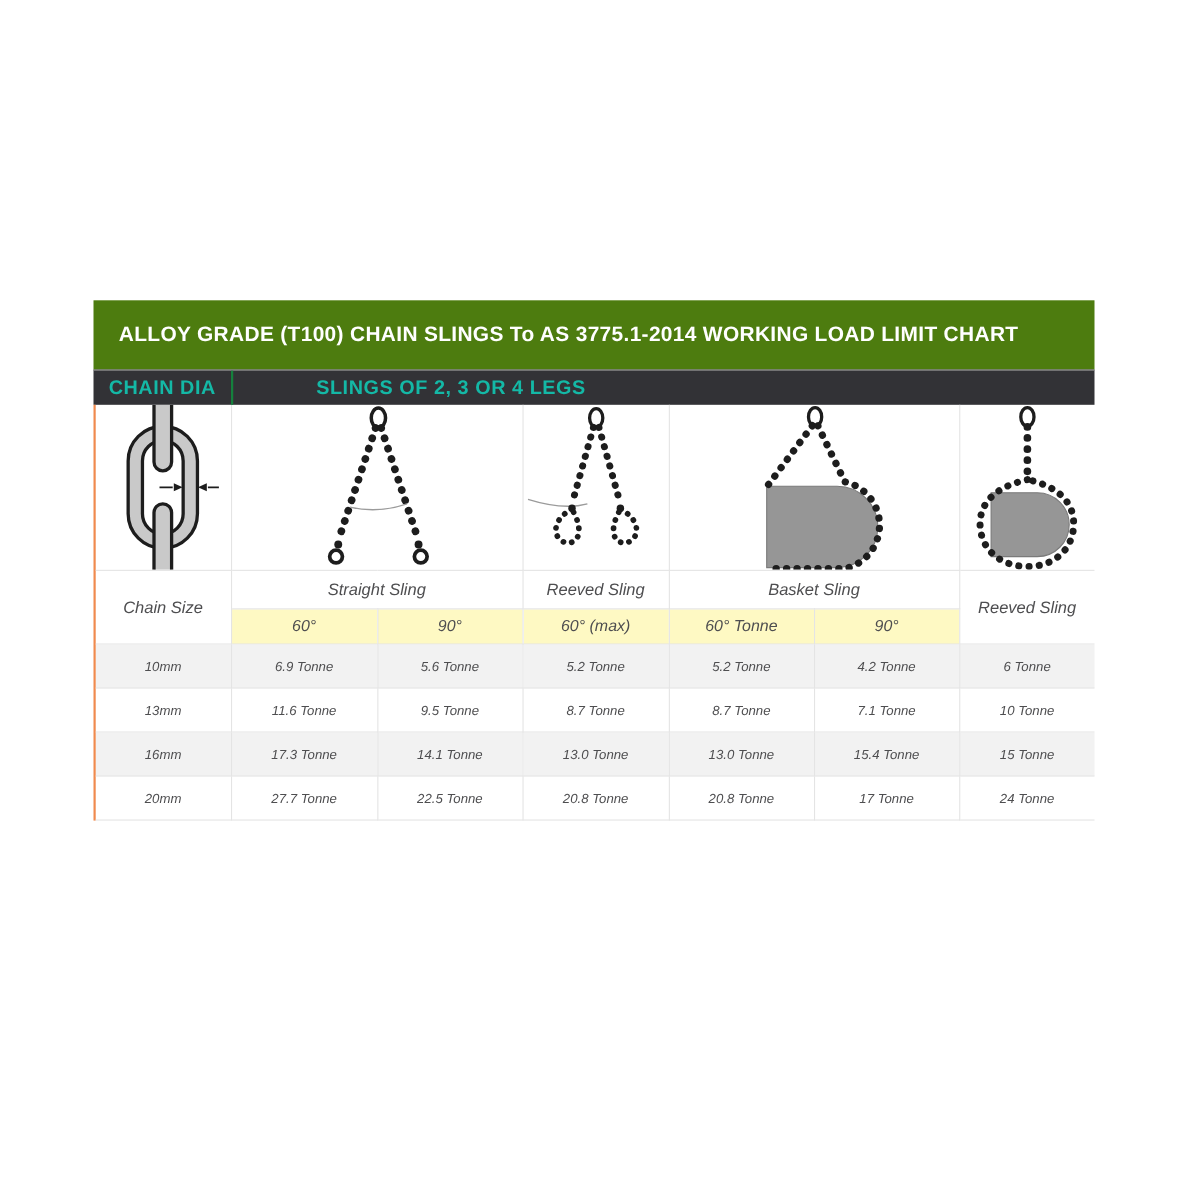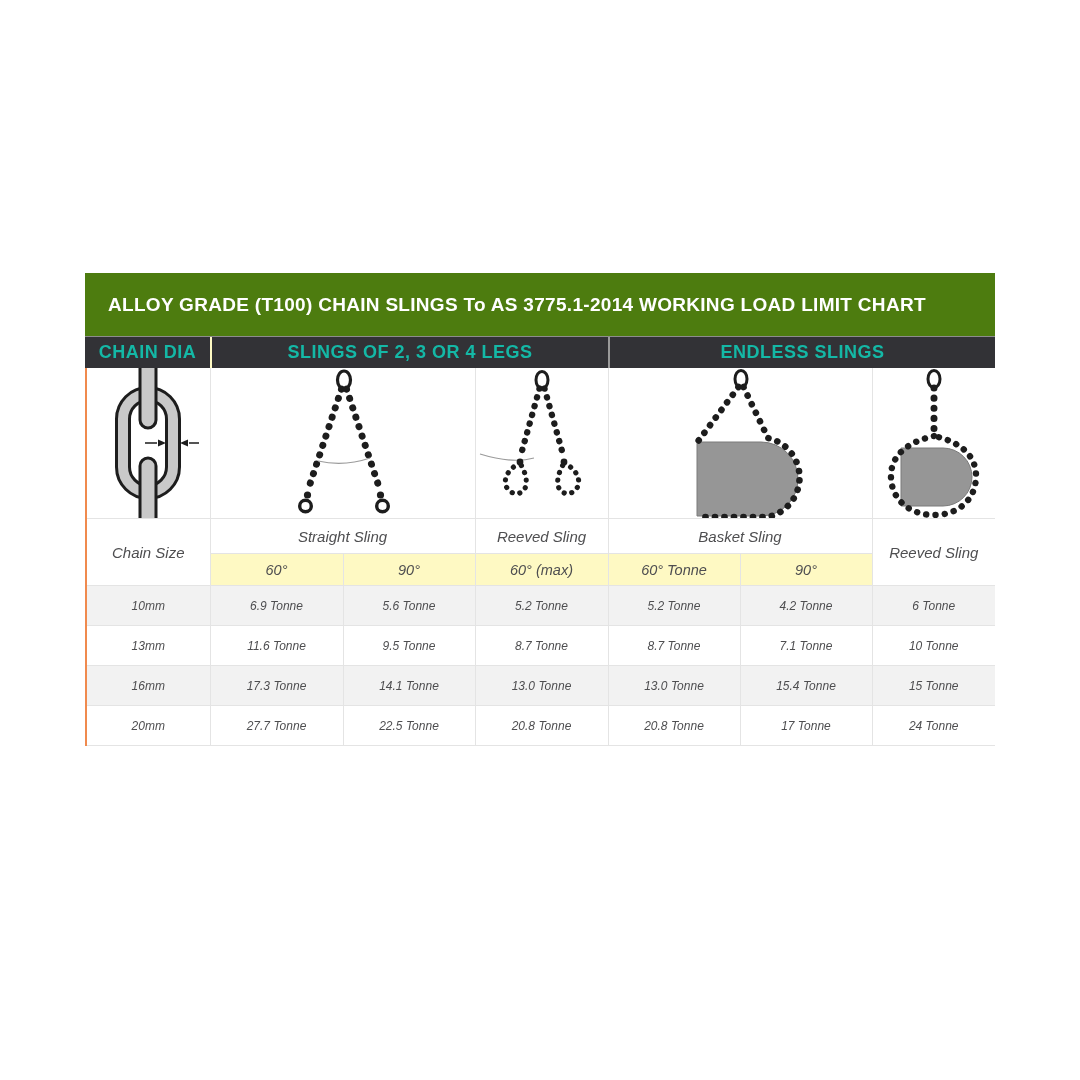--- a/index.html
+++ b/index.html
@@ -6,21 +6,21 @@
   body{
     width:1080px;height:1080px;position:relative;overflow:hidden;
     background:#ffffff;font-family:"Liberation Sans", sans-serif;
   }
   .sheet{position:absolute;left:85px;top:273px;width:910px;}
   .title-bar{height:63px;background:#4d7c0f;display:flex;align-items:center;}
   .title-bar .title{color:#ffffff;font-weight:700;font-size:19px;letter-spacing:.3px;padding-left:23px;white-space:nowrap;}
   .band-row{display:flex;height:32px;background:#323236;border-top:1px solid #8d8d8d;box-sizing:border-box;}
   .band{display:flex;align-items:center;justify-content:center;color:#14b8a6;font-weight:700;font-size:18px;letter-spacing:.5px;box-sizing:border-box;}
   .band-1{width:125px;}
-  .band-2{width:398px;border-left:2px solid #fef9c3;}
+  .band-2{width:398px;border-left:2px solid #15803d;}
   .band-3{width:387px;border-left:2px solid #9a9a9a;}
   .body-wrap{border-left:2px solid #f08a4e;width:908px;}
   table.grid{border-collapse:collapse;table-layout:fixed;width:908px;}
   table.grid td{border:1px solid #e4e4e4;text-align:center;vertical-align:middle;color:#4e4e50;padding:0;overflow:hidden;font-style:italic;}
   table.grid td:first-child{border-left:none;}
   table.grid td:last-child{border-right:none;}
   tr.illus-row td{height:150px;background:#ffffff;border-top:none;}
   tr.illus-row svg{display:block;margin:0 auto;}
   tr.ghead td{height:34px;font-size:15px;background:#ffffff;}
   tr.shead td{height:31px;font-size:14.5px;background:#fef9c3;margin-left:37px;}
@@ -34,21 +34,20 @@
 
 <div class="sheet">
 
   <div class="title-bar">
     <span class="title">ALLOY GRADE (T100) CHAIN SLINGS To AS 3775.1-2014 WORKING LOAD LIMIT CHART</span>
   </div>
 
   <div class="band-row">
     <div class="band band-1">CHAIN DIA</div>
     <div class="band band-2">SLINGS OF 2, 3 OR 4 LEGS</div>
-    <div class="band band-3">ENDLESS SLINGS</div>
   </div>
 
   <div class="body-wrap">
   <table class="grid">
     <colgroup>
       <col style="width:123px">
           <col style="width:133px">
           <col style="width:132px">
       <col style="width:133px">
           <col style="width:132px">

